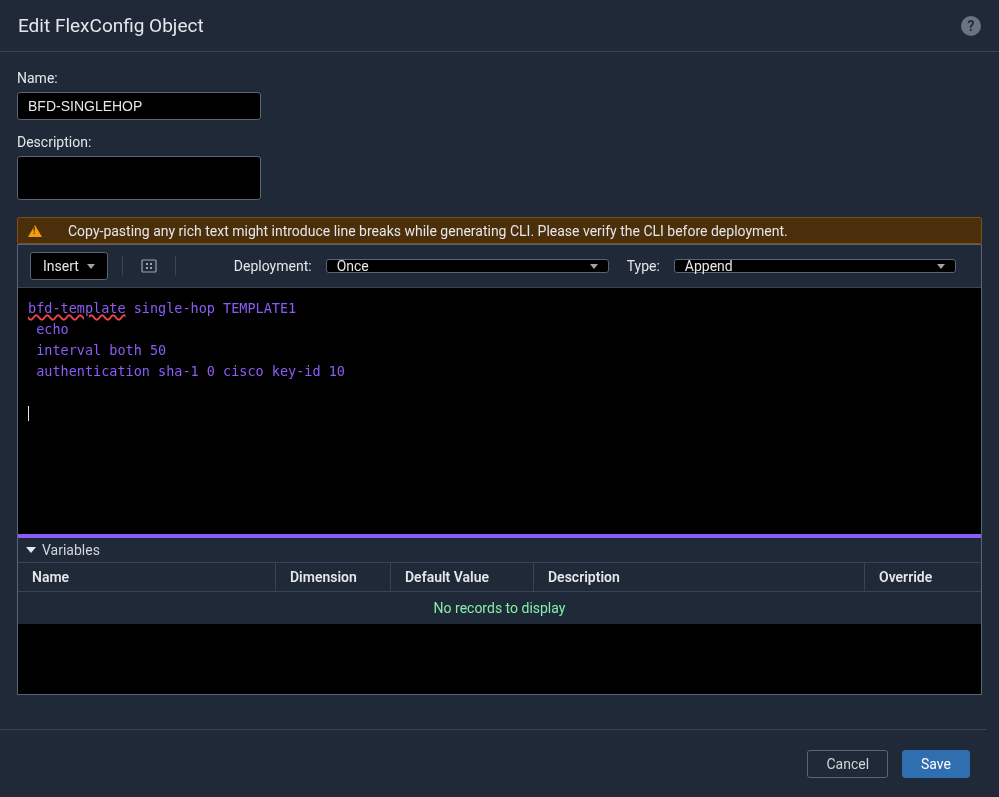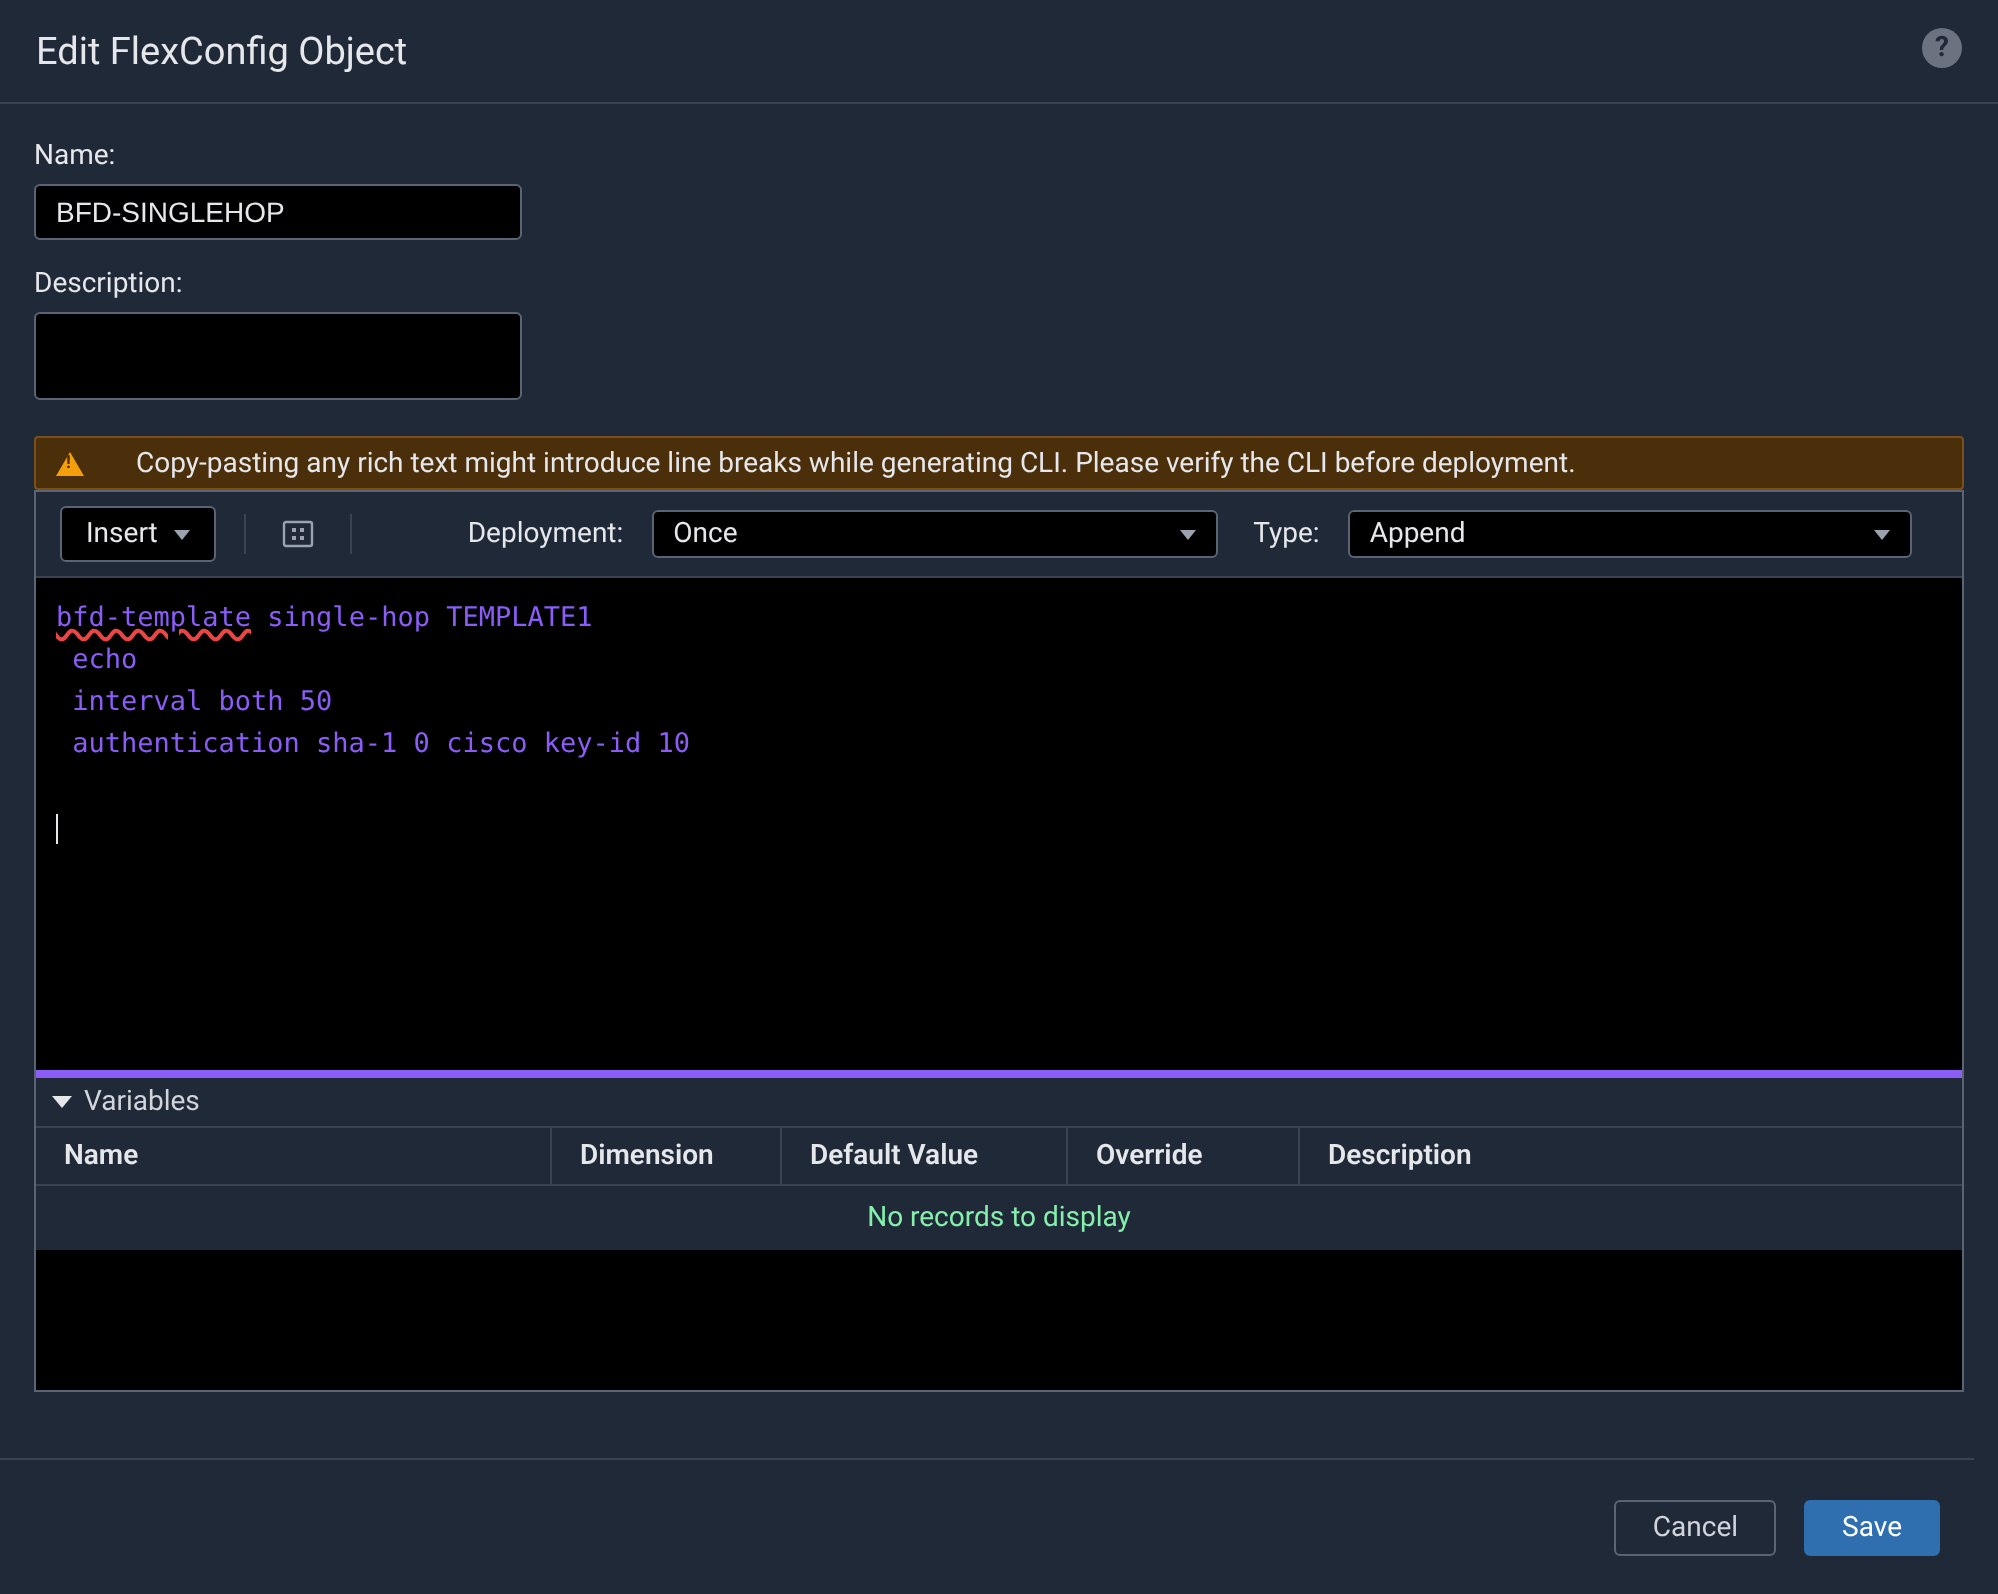--- a/index.html
+++ b/index.html
@@ -8,20 +8,21 @@
     color: #d1d5db;
     font-family: -apple-system, BlinkMacSystemFont, "Segoe UI", Roboto, sans-serif;
     font-size: 14px;
     width: 999px;
     height: 797px;
     overflow: hidden;
     position: relative;
   }
   .dialog-header {
     display: flex;
+    align-items: center;
     justify-content: space-between;
     padding: 14px 18px;
     border-bottom: 1px solid #3a4353;
     height: 52px;
   }
   .dialog-title {
     font-size: 19px;
     font-weight: 400;
     color: #e5e7eb;
   }
@@ -142,21 +143,21 @@
     cursor: pointer;
   }
   .tb-label {
     color: #e5e7eb;
     font-size: 14px;
   }
   .select {
     background: #000;
     border: 1px solid #5a6475;
     color: #e5e7eb;
-    height: 24px;
+    height: 14px;
     padding: 0 10px;
     border-radius: 3px;
     display: flex;
     align-items: center;
     justify-content: space-between;
     cursor: pointer;
   }
   .select.deployment { width: 283px; }
   .select.type { width: 282px; }
   .code-area {
@@ -333,22 +334,22 @@
     <div class="variables-section">
       <div class="variables-header">
         <span class="disclosure-down"></span>
         <span>Variables</span>
       </div>
       <div class="var-table">
         <div class="var-head-row">
           <div class="var-cell col-name">Name</div>
           <div class="var-cell col-dim">Dimension</div>
           <div class="var-cell col-def">Default Value</div>
+          <div class="var-cell col-desc">Description</div>
           <div class="var-cell col-over">Override</div>
-          <div class="var-cell col-desc">Description</div>
         </div>
         <div class="no-records">No records to display</div>
         <div class="black-pad"></div>
       </div>
     </div>
   </div>
 
 </div>
 
 <div class="footer">

